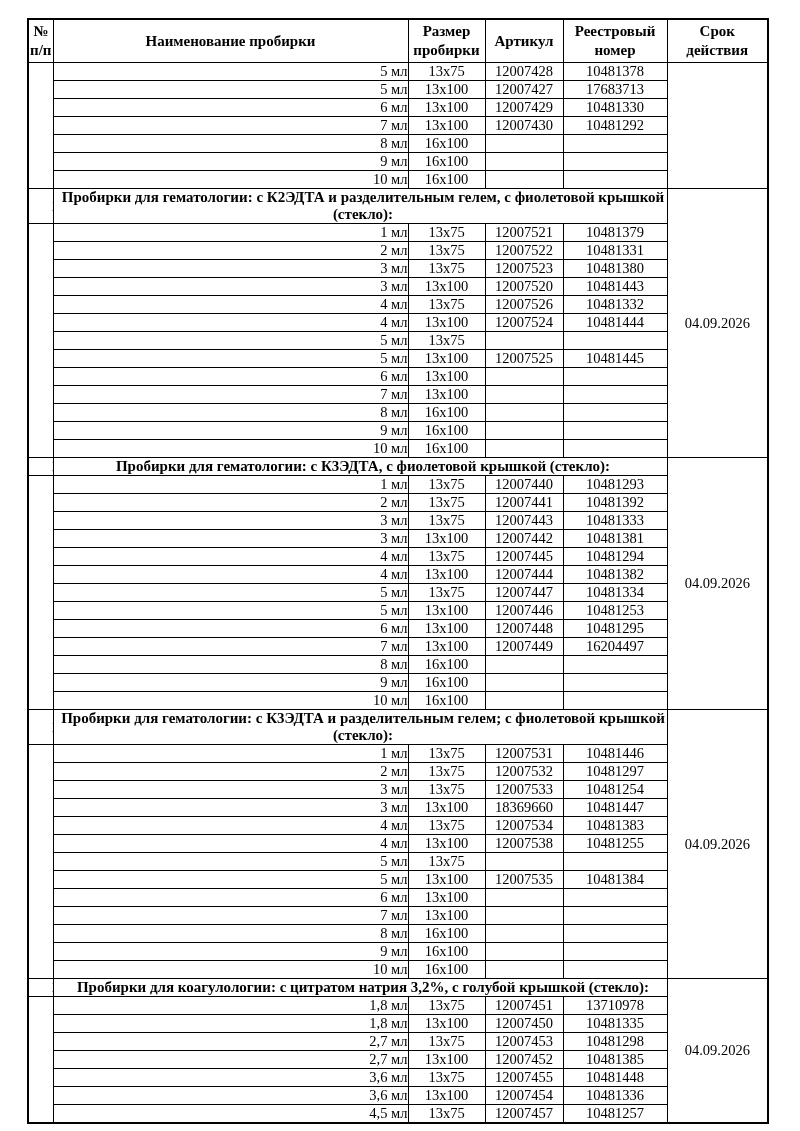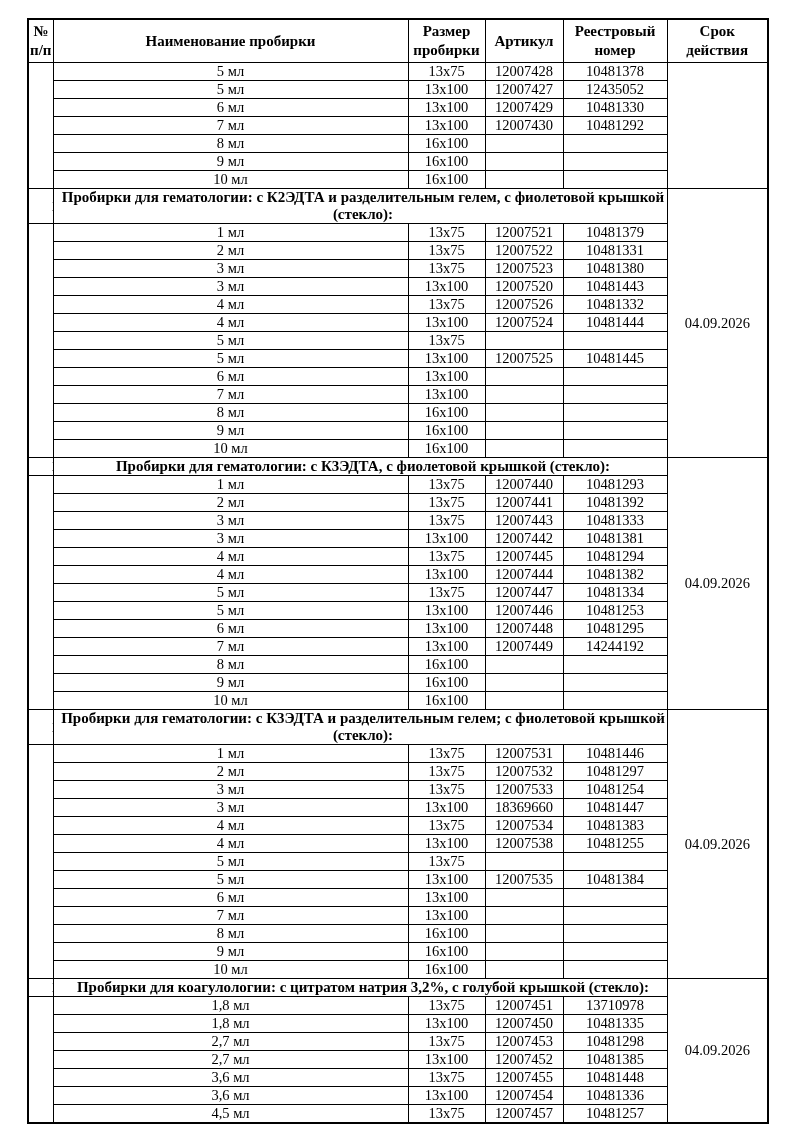--- a/index.html
+++ b/index.html
@@ -31,21 +31,21 @@
     text-align: center;
     vertical-align: middle;
     white-space: pre-line;
   }
   .doc-table td {
     font-size: 14.5px;
     line-height: 17px;
     height: 17px;
     vertical-align: middle;
   }
-  td.c-name { text-align: center; }
+  td.c-name { text-align: right; }
   td.c-center { text-align: center; }
   td.c-num { text-align: center; vertical-align: middle; padding-left: 22px; }
   td.c-title {
     font-weight: bold;
     text-align: center;
     font-size: 15px;
     line-height: 17px;
     padding-left: 6px;
   }
   td.c-validity { text-align: center; vertical-align: middle; }
@@ -82,21 +82,21 @@
         <td class="c-name">5 мл</td>
         <td class="c-center">13x75</td>
         <td class="c-center">12007428</td>
         <td class="c-center">10481378</td>
         <td class="c-validity" rowspan="7"></td>
       </tr>
       <tr>
         <td class="c-name">5 мл</td>
         <td class="c-center">13x100</td>
         <td class="c-center">12007427</td>
-        <td class="c-center">12435052</td>
+        <td class="c-center">17683713</td>
       </tr>
       <tr>
         <td class="c-name">6 мл</td>
         <td class="c-center">13x100</td>
         <td class="c-center">12007429</td>
         <td class="c-center">10481330</td>
       </tr>
       <tr>
         <td class="c-name">7 мл</td>
         <td class="c-center">13x100</td>
@@ -262,21 +262,21 @@
       <tr>
         <td class="c-name">6 мл</td>
         <td class="c-center">13x100</td>
         <td class="c-center">12007448</td>
         <td class="c-center">10481295</td>
       </tr>
       <tr>
         <td class="c-name">7 мл</td>
         <td class="c-center">13x100</td>
         <td class="c-center">12007449</td>
-        <td class="c-center">14244192</td>
+        <td class="c-center">16204497</td>
       </tr>
       <tr>
         <td class="c-name">8 мл</td>
         <td class="c-center">16x100</td>
         <td class="c-center"></td>
         <td class="c-center"></td>
       </tr>
       <tr>
         <td class="c-name">9 мл</td>
         <td class="c-center">16x100</td>

